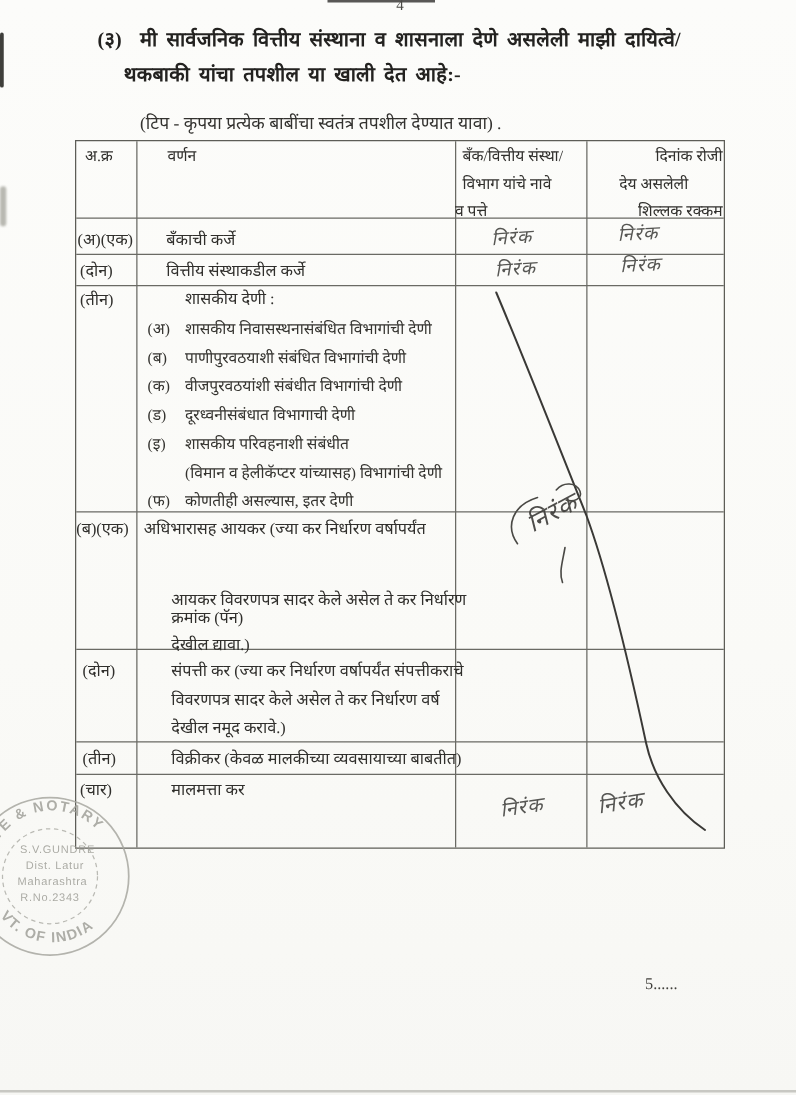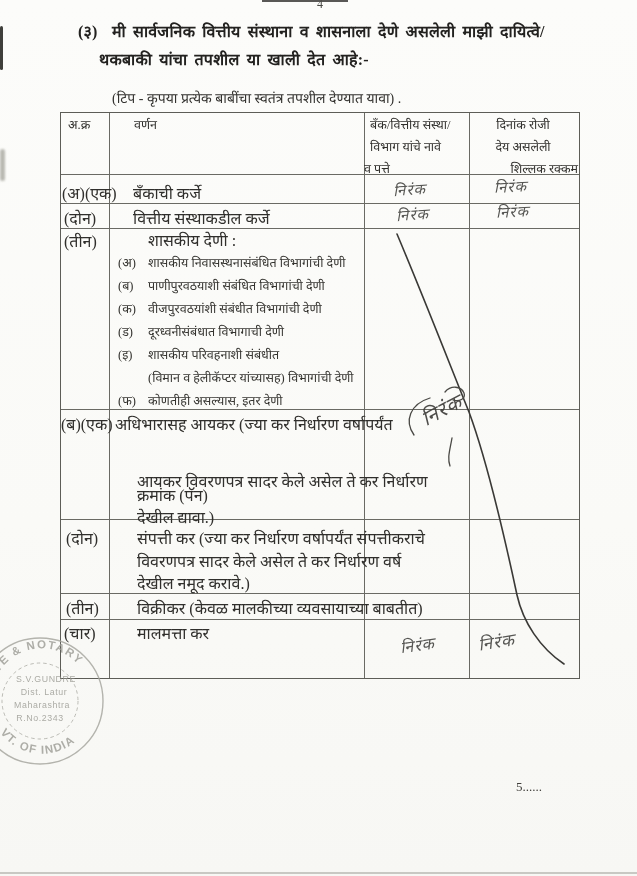--- a/index.html
+++ b/index.html
@@ -9,21 +9,21 @@
     margin:0 auto;
     background:linear-gradient(180deg,#fcfcfa 0%,#fafaf7 60%,#f7f7f4 100%);
     overflow:hidden;
     font-family:"Liberation Serif","DejaVu Serif",serif;
     color:#2e2d2b;
   }
   .abs{position:absolute;white-space:nowrap;}
   .title{font-size:16px;font-weight:bold;letter-spacing:.2px;word-spacing:3px;color:#232220;}
   .note{font-size:14px;color:#33322f;}
   .pageno{font-size:12px;color:#4a4a46;}
-  .cell{font-size:16px;color:#302f2c;}
+  .cell{font-size:13px;color:#302f2c;}
   .cell-sm{font-size:12.5px;color:#34332f;}
   .hdr{font-size:12.5px;color:#302f2c;}
   .gridline{position:absolute;background:#6a6a64;}
   .table-box{position:absolute;left:60px;top:112px;width:518px;height:565px;border:1.3px solid #5d5d57;}
   .vline{top:0;bottom:0;width:1.2px;}
   .hline{left:0;right:0;height:1.1px;}
   .hw{
     font-family:"DejaVu Sans",sans-serif;
     font-style:italic;
     color:#454542;
@@ -67,21 +67,21 @@
     <div class="gridline hline" style="top:406px;"></div>
     <div class="gridline hline" style="top:480px;"></div>
     <div class="gridline hline" style="top:506px;"></div>
   </div>
 
   <div class="abs hdr" style="left:68px;top:116px;">अ.क्र</div>
   <div class="abs hdr" style="left:134px;top:116px;">वर्णन</div>
   <div class="abs hdr" style="left:370px;top:116px;">बँक/वित्तीय संस्था/</div>
   <div class="abs hdr" style="left:370px;top:138px;">विभाग यांचे नावे</div>
   <div class="abs hdr" style="left:364px;top:160px;">व पत्ते</div>
-  <div class="abs hdr" style="left:468px;top:116px;width:110px;text-align:center;">दिनांक रोजी</div>
+  <div class="abs hdr" style="left:468px;top:116px;width:110px;text-align:right;">दिनांक रोजी</div>
   <div class="abs hdr" style="left:468px;top:138px;width:110px;text-align:center;">देय असलेली</div>
   <div class="abs hdr" style="left:468px;top:160px;width:110px;text-align:right;">शिल्लक रक्कम</div>
 
   <div class="abs cell" style="left:62px;top:182px;">(अ)(एक)</div>
   <div class="abs cell" style="left:133px;top:182px;">बँकाची कर्जे</div>
   <div class="abs hw" style="left:393px;top:179px;transform:rotate(-4deg);">निरंक</div>
   <div class="abs hw" style="left:494px;top:176px;transform:rotate(-3deg);">निरंक</div>
 
   <div class="abs cell" style="left:64px;top:207px;">(दोन)</div>
   <div class="abs cell" style="left:133px;top:207px;">वित्तीय संस्थाकडील कर्जे</div>

